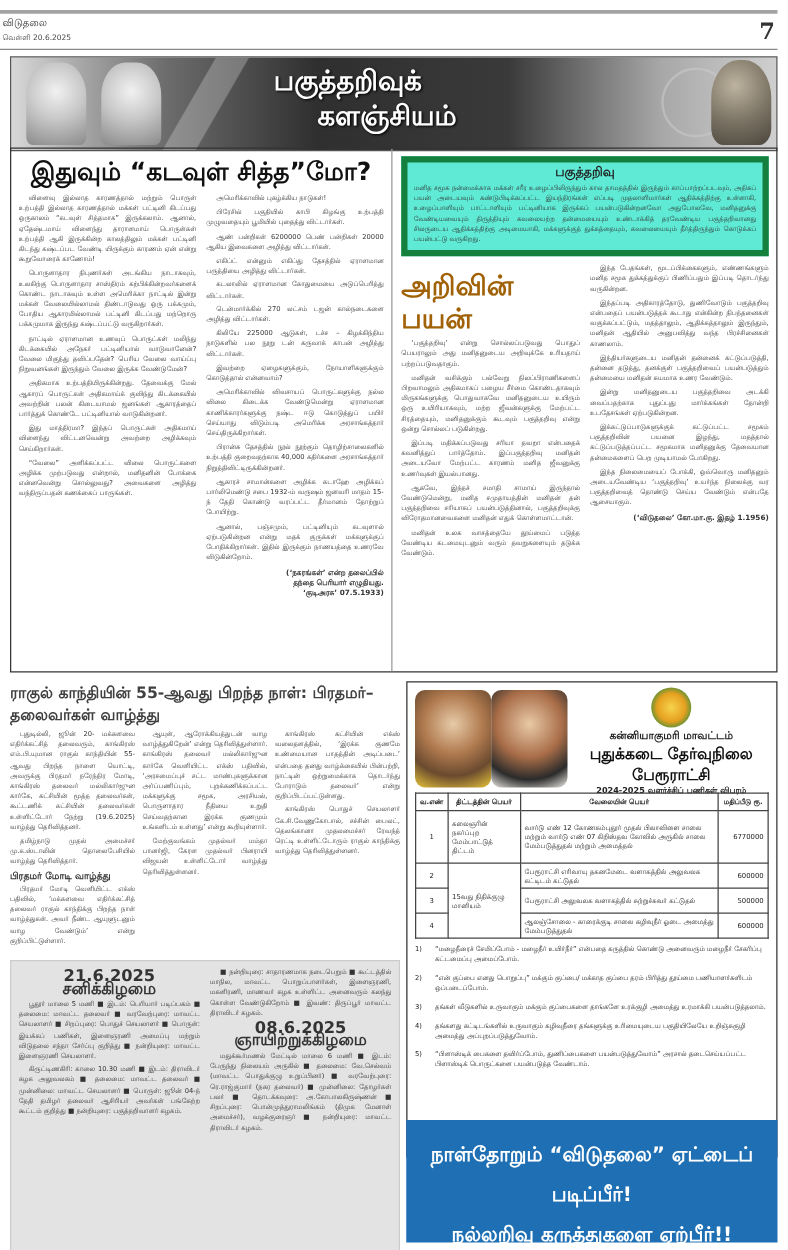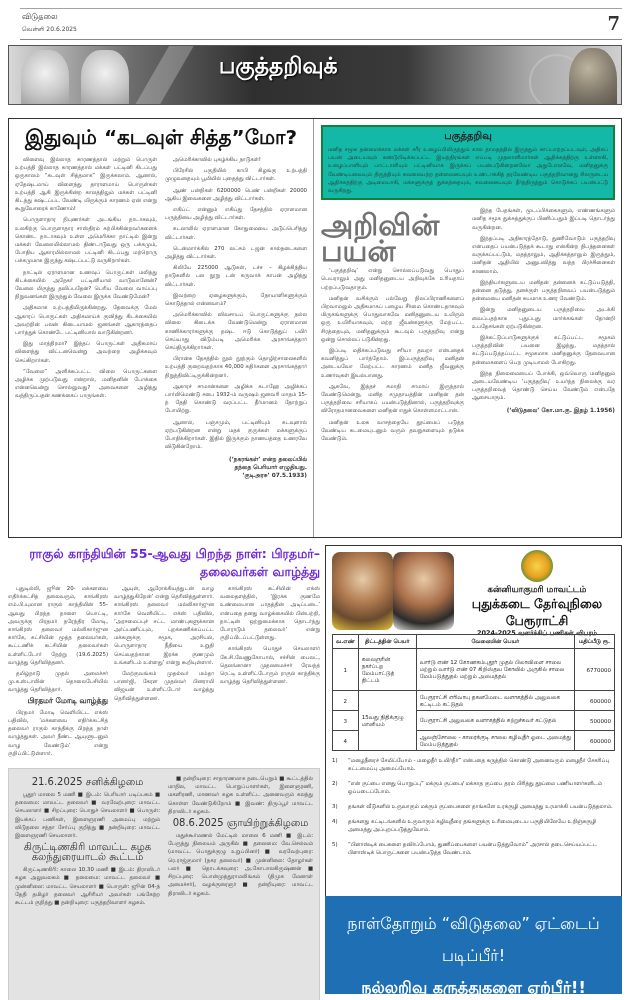--- a/index.html
+++ b/index.html
@@ -1,56 +1,56 @@
 <!DOCTYPE html>
 <html><head>
 <meta charset="utf-8">
 <style>
   * { box-sizing: border-box; margin: 0; padding: 0; }
   html, body { width: 630px; height: 1000px; background: #ffffff; overflow: hidden; }
   body { font-family: "DejaVu Sans", sans-serif; color: #222; position: relative; }
 
-  .masthead { position: absolute; left: 20px; right: 8px; top: 8px; height: 32px; border-top: 1px solid #a3a3a3; border-bottom: 1px solid #888; }
+  .masthead { position: absolute; left: 0; right: 8px; top: 8px; height: 32px; border-top: 3px solid #a3a3a3; border-bottom: 1px solid #888; }
   .masthead .paper { position: absolute; left: 2px; top: 3px; font-size: 8px; color: #333; }
   .masthead .date { position: absolute; left: 2px; top: 16px; font-size: 6px; color: #444; }
   .masthead .pageno { position: absolute; right: 2px; top: 4px; font-family: "DejaVu Serif", serif; font-weight: bold; font-size: 18px; color: #333; }
 
-  .banner { position: absolute; left: 8px; right: 8px; top: 45px; height: 60px; background: linear-gradient(90deg, #d8d8d8 0%, #6d6d6d 20%, #2f2f2f 40%, #3a3a3a 65%, #a8a8a8 85%, #cfcfcf 100%); overflow: hidden; border: 1px solid #555; }
+  .banner { position: absolute; left: 8px; right: 8px; top: 45px; height: 76px; background: linear-gradient(90deg, #d8d8d8 0%, #6d6d6d 20%, #2f2f2f 40%, #3a3a3a 65%, #a8a8a8 85%, #cfcfcf 100%); overflow: hidden; border: 1px solid #555; }
   .banner .portrait { position: absolute; top: 4px; width: 48px; height: 66px; border-radius: 40% 40% 10% 10%; background: radial-gradient(circle at 50% 35%, #f1f1f1 0%, #c8c8c8 45%, #8a8a8a 100%); }
   .banner .p1 { left: 12px; }
   .banner .p2 { left: 72px; }
   .banner .stripe { position: absolute; left: 110px; top: 0; width: 90px; height: 100%; background: linear-gradient(120deg, transparent 40%, rgba(255,255,255,0.25) 41%, rgba(255,255,255,0.25) 60%, transparent 61%); }
   .banner .title { position: absolute; left: 210px; top: 6px; color: #fff; font-weight: bold; font-size: 22px; line-height: 28px; text-shadow: 1px 1px 2px #000; }
   .banner .title .l2 { display: block; padding-left: 35px; }
   .banner .logo-circle { position: absolute; left: 520px; top: 8px; width: 56px; height: 56px; border-radius: 50%; border: 2px solid rgba(200,200,200,0.6); }
   .banner .thinker { position: absolute; right: 4px; top: 2px; width: 48px; height: 68px; border-radius: 45% 45% 20% 20%; background: radial-gradient(circle at 40% 30%, #bdb39f 0%, #7d7566 50%, #4a453c 100%); }
 
   .top-section { position: absolute; left: 8px; right: 8px; top: 118px; height: 420px; border: 1px solid #333; }
   .col-left { position: absolute; left: 0; top: 0; width: 305px; height: 100%; border-right: 1px solid #999; padding: 6px 6px; }
   .col-right { position: absolute; left: 306px; top: 0; right: 0; height: 100%; padding: 6px 6px; }
 
   .headline-big { font-weight: bold; font-size: 20px; text-align: center; line-height: 24px; color: #111; }
   .two-col { display: flex; gap: 8px; margin-top: 6px; }
   .two-col .c { flex: 1; }
   .txt { font-size: 5.4px; line-height: 8.2px; color: #333; text-align: justify; }
   .txt p { margin-bottom: 3px; text-indent: 8px; }
   .credit { font-size: 5.8px; font-weight: bold; text-align: right; line-height: 8px; margin-top: 4px; }
 
-  .box-pk { border: 2px solid #15803d; background: #14b8a6; padding: 3px 5px 4px; }
+  .box-pk { border: 5px solid #15803d; background: #5eead4; padding: 3px 5px 4px; }
   .box-pk .h { text-align: center; font-weight: bold; font-size: 10px; margin-bottom: 2px; }
-  .arivin { font-weight: bold; font-size: 29px; line-height: 26px; margin: 6px 0 2px; color: #737373; }
+  .arivin { font-weight: bold; font-size: 22px; line-height: 26px; margin: 6px 0 2px; color: #a16207; }
 
   .bottom-left { position: absolute; left: 8px; top: 545px; width: 312px; height: 455px; }
-  .bl-headline { font-weight: bold; font-size: 12.5px; text-align: right; line-height: 18px; color: #6d28d9; }
+  .bl-headline { font-weight: bold; font-size: 12.5px; text-align: left; line-height: 18px; color: #404040; }
   .three-col { display: flex; gap: 6px; margin-top: 3px; }
   .three-col .c { flex: 1; }
-  .subhead { font-weight: bold; font-size: 7.5px; text-align: right; margin: 3px 0; }
+  .subhead { font-weight: bold; font-size: 7.5px; text-align: left; margin: 3px 0; }
   .grey-box { background: #e3e3e3; border: 1px solid #ccc; padding: 5px 6px; margin-top: 8px; display: flex; gap: 8px; height: 285px; }
   .grey-box .c { flex: 1; }
-  .event-head { text-align: center; font-weight: normal; font-size: 10px; line-height: 10px; margin: 3px 0; }
+  .event-head { text-align: center; font-weight: bold; font-size: 13px; line-height: 10px; margin: 3px 0; }
 
   .bottom-right { position: absolute; left: 325px; top: 545px; width: 297px; height: 381px; border: 1px solid #333; padding: 6px; }
   .leaders { position: absolute; left: 6px; top: 6px; width: 122px; height: 78px; display: flex; }
   .leaders .lp { flex: 1; border-radius: 8px; }
   .leaders .lp1 { background: radial-gradient(circle at 50% 35%, #e7cba8 0%, #b07a4f 40%, #6a4a2e 70%, #e8c53b 100%); }
   .leaders .lp2 { background: radial-gradient(circle at 50% 35%, #e9c9a6 0%, #a86d48 45%, #2b2b2b 75%, #f2efe9 100%); }
   .emblem { position: absolute; left: 195px; top: 4px; width: 32px; height: 32px; border-radius: 50%; background: radial-gradient(circle, #f6d34b 0%, #e6a020 50%, #3f8f3a 80%, transparent 82%); }
   .govt-title { position: absolute; left: 132px; top: 38px; width: 158px; text-align: center; }
   .govt-title .dist { font-size: 8.5px; font-weight: bold; }
   .govt-title .town { font-size: 12.5px; font-weight: bold; color: #111; line-height: 17px; }
@@ -61,38 +61,39 @@
   table.works td.num { text-align: center; width: 22px; }
   table.works td.amt { text-align: right; width: 40px; }
   table.works td.scheme { width: 58px; }
   .notes { position: absolute; left: 6px; top: 210px; width: 283px; font-size: 5.4px; line-height: 8px; }
   .notes .n { display: flex; margin-bottom: 7px; }
   .notes .n .k { width: 16px; flex: none; }
   .sign { position: absolute; left: 6px; right: 6px; bottom: 6px; display: flex; justify-content: space-between; font-size: 6px; text-align: center; }
   .sign .s b { display: block; font-size: 7px; }
 
   .blue-ad { position: absolute; left: 325px; top: 896px; width: 297px; height: 98px; background: #1e6fb3; color: #fff; text-align: center; padding-top: 12px; }
-  .blue-ad .l1 { font-size: 16px; font-weight: normal; line-height: 32px; }
+  .blue-ad .l1 { font-size: 16px; font-weight: bold; line-height: 32px; }
   .blue-ad .l2 { font-size: 16px; font-weight: bold; line-height: 32px; }
 </style>
 </head>
 <body>
 
 <div class="masthead">
   <div class="paper">விடுதலை</div>
   <div class="date">வெள்ளி 20.6.2025</div>
   <div class="pageno">7</div>
 </div>
 
 <div class="banner">
   <div class="portrait p1"></div>
   <div class="portrait p2"></div>
   <div class="stripe"></div>
   <div class="title">
     <span>பகுத்தறிவுக்</span>
+    <span class="l2">களஞ்சியம்</span>
   </div>
   <div class="logo-circle"></div>
   <div class="thinker"></div>
 </div>
 
 <div class="top-section">
   <div class="col-left">
     <div class="headline-big">இதுவும் “கடவுள் சித்த”மோ?</div>
     <div class="two-col">
       <div class="c txt">
@@ -168,21 +169,20 @@
     <div class="c txt">
       <p>காங்கிரஸ் கட்சியின் எக்ஸ் வலைதளத்தில், ‘இரக்க குணமே உண்மையான பாதத்தின் அடிப்படை’ என்பதை தனது வாழ்க்கையில் பின்பற்றி, நாட்டின் ஒற்றுமைக்காக தொடர்ந்து போராடும் தலைவர்’ என்று குறிப்பிடப்பட்டுள்ளது.</p>
       <p>காங்கிரஸ் பொதுச் செயலாளர் கே.சி.வேணுகோபால், சச்சின் பைலட், தெலங்கானா முதலமைச்சர் ரேவந்த் ரெட்டி உள்ளிட்டோரும் ராகுல் காந்திக்கு வாழ்த்து தெரிவித்துள்ளனர்.</p>
     </div>
   </div>
 
   <div class="grey-box">
     <div class="c txt">
       <div class="event-head">21.6.2025 சனிக்கிழமை</div>
       <p>பூதூர் மாலை 5 மணி ■ இடம்: பெரியார் படிப்பகம் ■ தலைமை: மாவட்ட தலைவர் ■ வரவேற்புரை: மாவட்ட செயலாளர் ■ சிறப்புரை: பொதுச் செயலாளர் ■ பொருள்: இயக்கப் பணிகள், இளைஞரணி அமைப்பு மற்றும் விடுதலை சந்தா சேர்ப்பு குறித்து ■ நன்றியுரை: மாவட்ட இளைஞரணி செயலாளர்.</p>
-      <div class="event-head">கிருட்டிணகிரி மாவட்ட கழக கலந்துரையாடல் கூட்டம்</div>
       <p>கிருட்டிணகிரி: காலை 10.30 மணி ■ இடம்: திராவிடர் கழக அலுவலகம் ■ தலைமை: மாவட்ட தலைவர் ■ முன்னிலை: மாவட்ட செயலாளர் ■ பொருள்: ஜூன் 04-ந் தேதி தமிழர் தலைவர் ஆசிரியர் அவர்கள் பங்கேற்ற கூட்டம் குறித்து ■ நன்றியுரை: பகுத்தறிவாளர் கழகம்.</p>
     </div>
     <div class="c txt">
       <p>■ நன்றியுரை: சாதாரணமாக நடைபெறும் ■ கூட்டத்தில் மாநில, மாவட்ட பொறுப்பாளர்கள், இளைஞரணி, மகளிரணி, மாணவர் கழக உள்ளிட்ட அனைவரும் கலந்து கொள்ள வேண்டுகிறோம் ■ இவண்: திருப்பூர் மாவட்ட திராவிடர் கழகம்.</p>
       <div class="event-head">08.6.2025 ஞாயிற்றுக்கிழமை</div>
       <p>மதுக்கூர்மணல் மேட்டில் மாலை 6 மணி ■ இடம்: பேருந்து நிலையம் அருகில் ■ தலைமை: வே.செல்வம் (மாவட்ட பொதுக்குழு உறுப்பினர்) ■ வரவேற்புரை: ரெ.ராஜ்குமார் (நகர தலைவர்) ■ முன்னிலை: தோழர்கள் பலர் ■ தொடக்கவுரை: அ.கோபாலகிருஷ்ணன் ■ சிறப்புரை: பொன்முத்துராமலிங்கம் (திமுக மேனாள் அமைச்சர்), வழக்குரைஞர் ■ நன்றியுரை: மாவட்ட திராவிடர் கழகம்.</p>
     </div>
   </div>
 </div>
 

